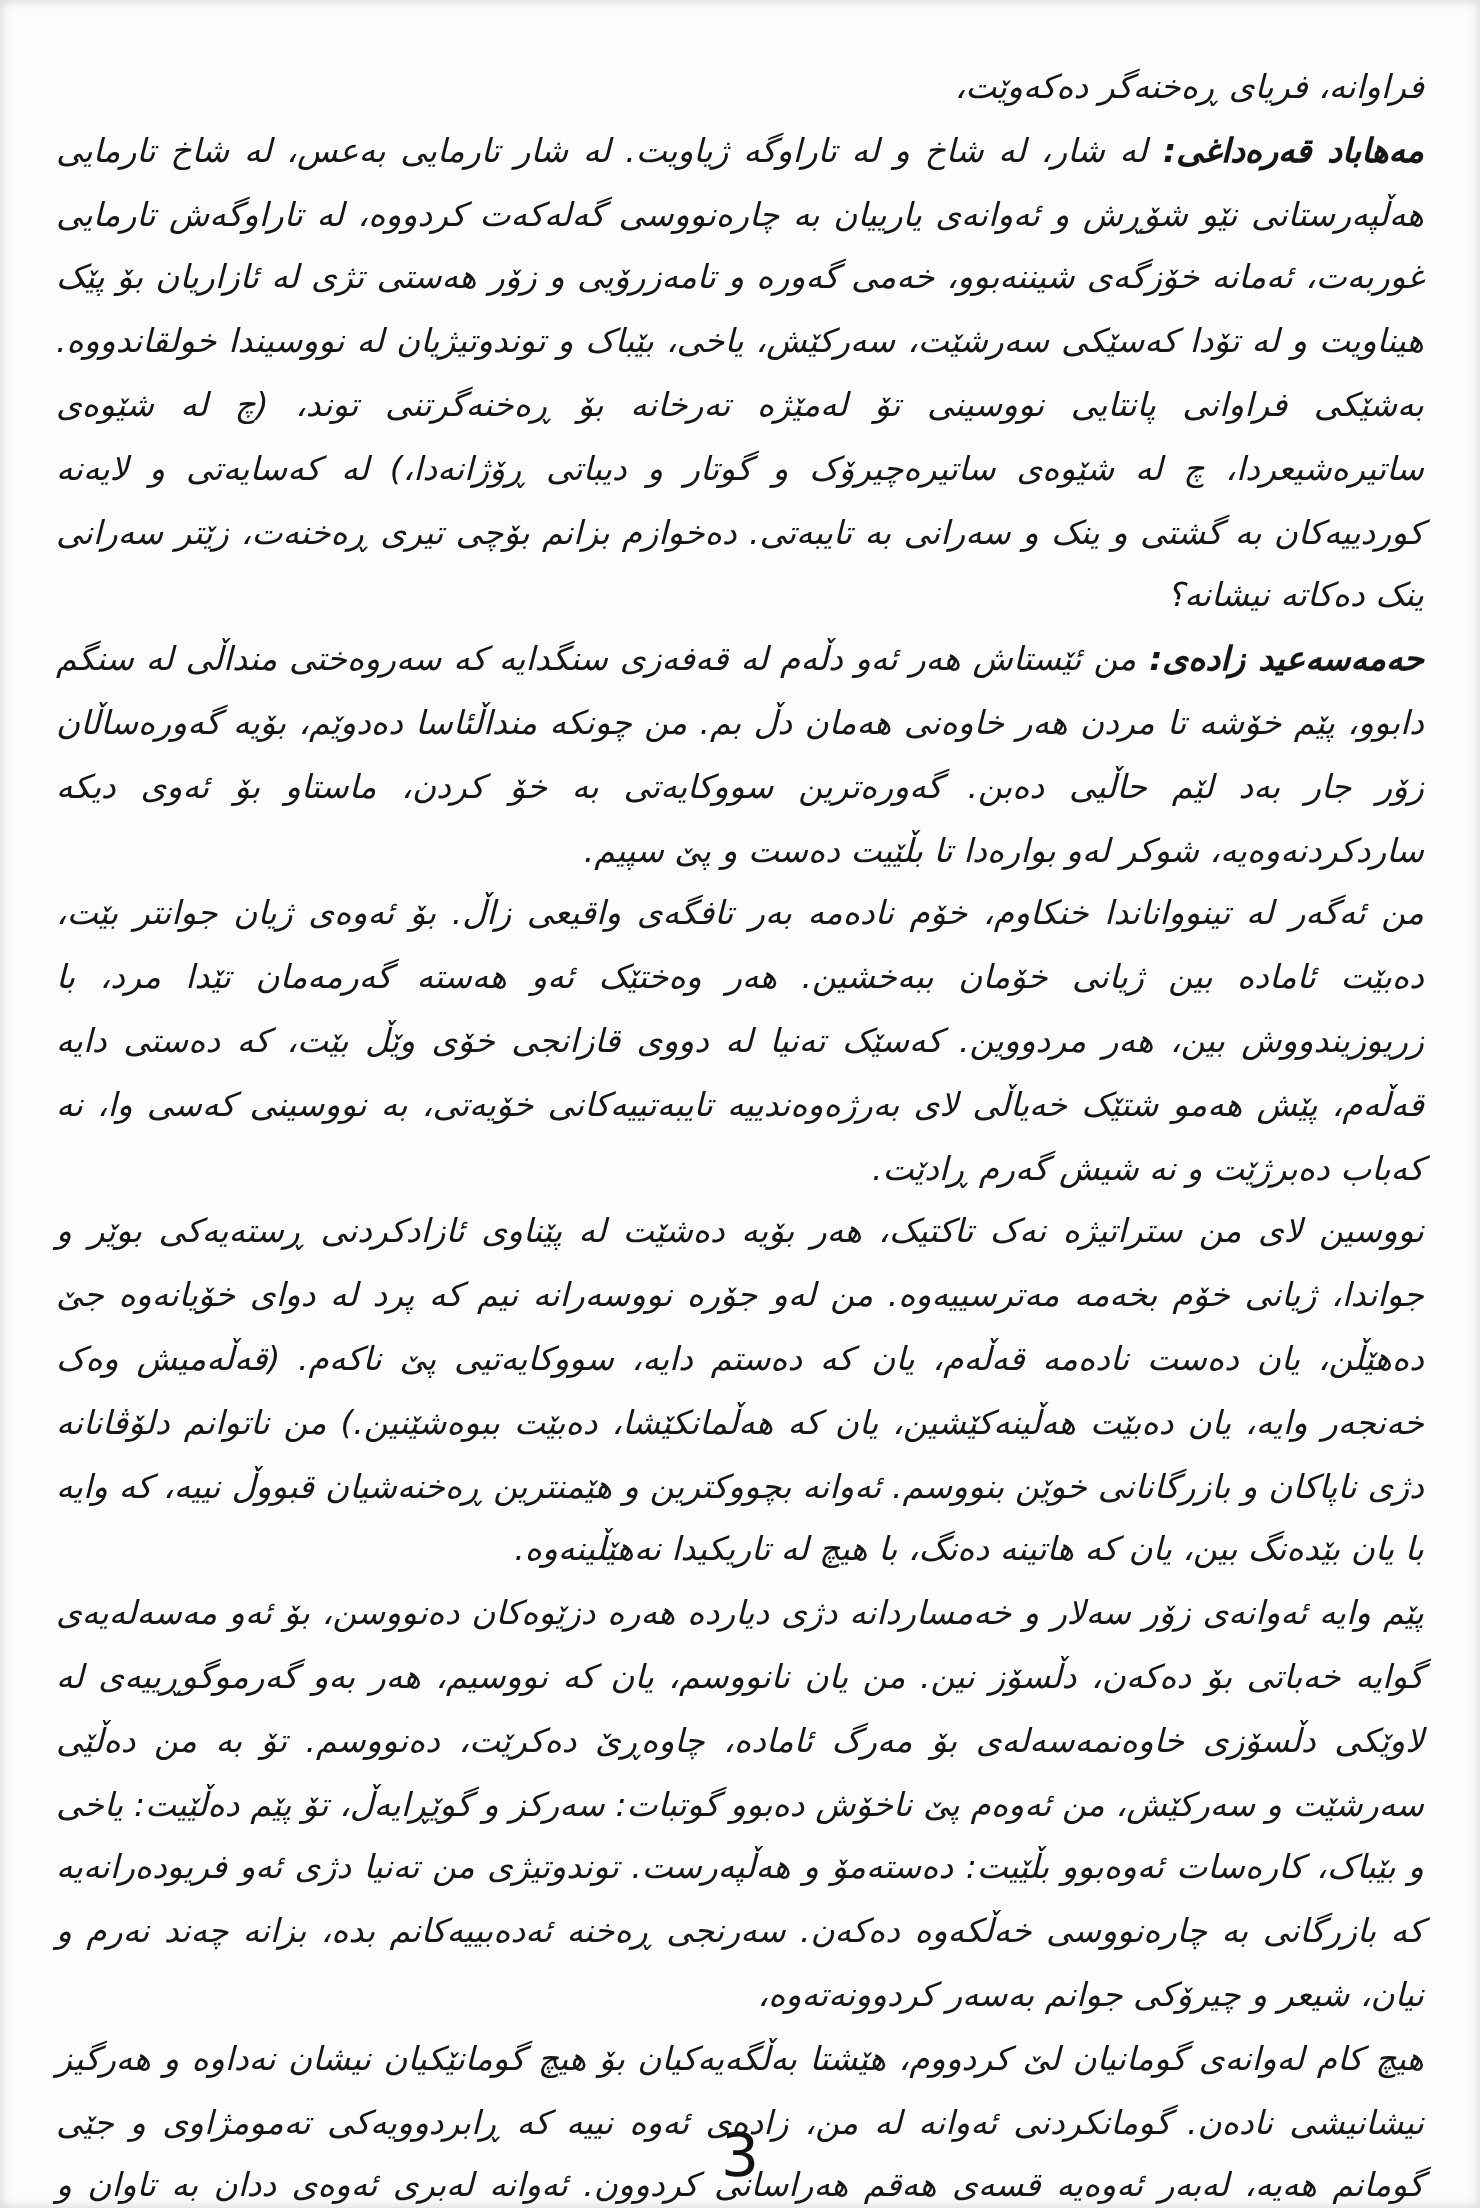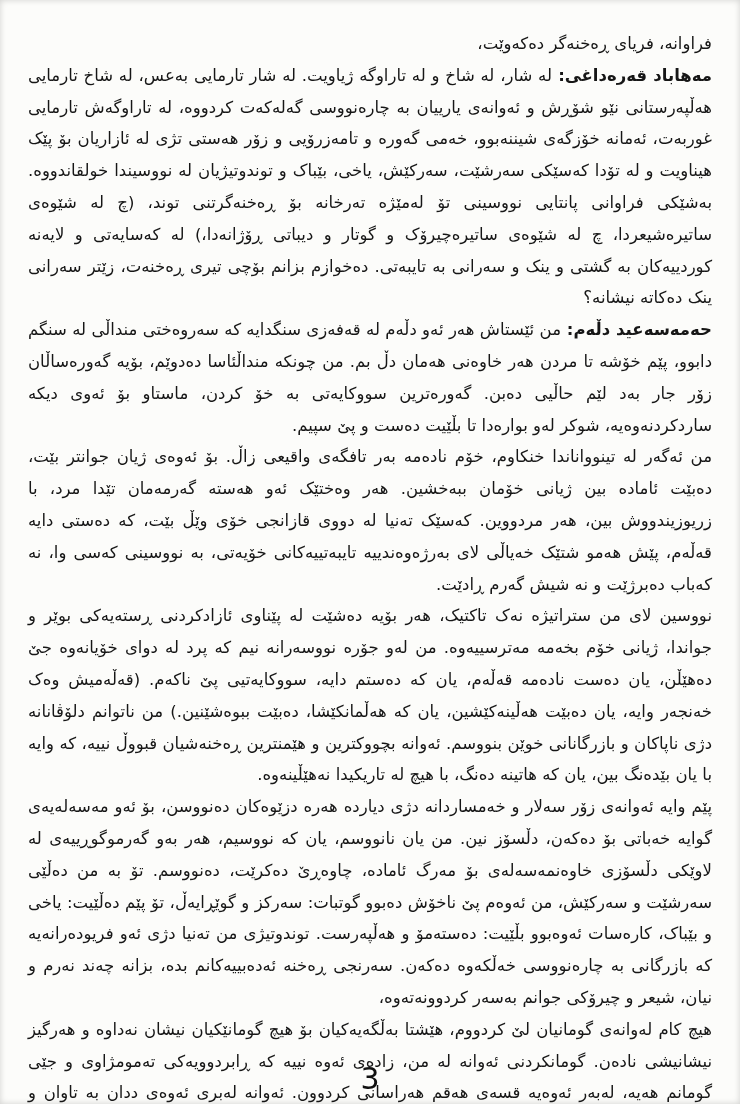--- a/index.html
+++ b/index.html
@@ -27,20 +27,21 @@
     font-family: "DejaVu Sans", sans-serif;
     font-size: 16.5px;
     line-height: 31.8px;
     color: #161616;
     -webkit-font-smoothing: antialiased;
   }
   .text-body p {
     margin: 0;
     padding: 0;
     text-align: justify;
+    font-style: italic;
   }
   .text-body p .speaker {
     font-weight: bold;
     margin-top: 42px;
   }
   .page-number {
     position: absolute;
     bottom: 8px;
     left: 0;
     right: 0;
@@ -50,20 +51,20 @@
     color: #111;
   }
 </style>
 </head>
 <body>
 
 <div class="page">
   <div class="text-body" id="paragraphs">
       <p>فراوانە، فریای ڕەخنەگر دەکەوێت،</p>
       <p><span class="speaker">مەهاباد قەرەداغی: </span>لە شار، لە شاخ و لە تاراوگە ژیاویت. لە شار تارمایی بەعس، لە شاخ تارمایی هەڵپەرستانی نێو شۆڕش و ئەوانەی یارییان بە چارەنووسی گەلەکەت کردووە، لە تاراوگەش تارمایی غوربەت، ئەمانە خۆزگەی شیننەبوو، خەمی گەورە و تامەزرۆیی و زۆر هەستی تژی لە ئازاریان بۆ پێک هیناویت و لە تۆدا کەسێکی سەرشێت، سەرکێش، یاخی، بێباک و توندوتیژیان لە نووسیندا خولقاندووە. بەشێکی فراوانی پانتایی نووسینی تۆ لەمێژە تەرخانە بۆ ڕەخنەگرتنی توند، (چ لە شێوەی ساتیرەشیعردا، چ لە شێوەی ساتیرەچیرۆک و گوتار و دیباتی ڕۆژانەدا،) لە کەسایەتی و لایەنە کوردییەکان بە گشتی و ینک و سەرانی بە تایبەتی. دەخوازم بزانم بۆچی تیری ڕەخنەت، زێتر سەرانی ینک دەکاتە نیشانە؟</p>
-      <p><span class="speaker">حەمەسەعید دڵەم: </span>من ئێستاش هەر ئەو دڵەم لە قەفەزی سنگدایە کە سەروەختی منداڵی لە سنگم دابوو، پێم خۆشە تا مردن هەر خاوەنی هەمان دڵ بم. من چونکە منداڵئاسا دەدوێم، بۆیە گەورەساڵان زۆر جار بەد لێم حاڵیی دەبن. گەورەترین سووکایەتی بە خۆ کردن، ماستاو بۆ ئەوی دیکە ساردکردنەوەیە، شوکر لەو بوارەدا تا بڵێیت دەست و پێ سپیم.</p>
+      <p><span class="speaker">حەمەسەعید زادەی: </span>من ئێستاش هەر ئەو دڵەم لە قەفەزی سنگدایە کە سەروەختی منداڵی لە سنگم دابوو، پێم خۆشە تا مردن هەر خاوەنی هەمان دڵ بم. من چونکە منداڵئاسا دەدوێم، بۆیە گەورەساڵان زۆر جار بەد لێم حاڵیی دەبن. گەورەترین سووکایەتی بە خۆ کردن، ماستاو بۆ ئەوی دیکە ساردکردنەوەیە، شوکر لەو بوارەدا تا بڵێیت دەست و پێ سپیم.</p>
       <p>من ئەگەر لە تینوواناندا خنکاوم، خۆم نادەمە بەر تافگەی واقیعی زاڵ. بۆ ئەوەی ژیان جوانتر بێت، دەبێت ئامادە بین ژیانی خۆمان ببەخشین. هەر وەختێک ئەو هەستە گەرمەمان تێدا مرد، با زریوزیندووش بین، هەر مردووین. کەسێک تەنیا لە دووی قازانجی خۆی وێڵ بێت، کە دەستی دایە قەڵەم، پێش هەمو شتێک خەیاڵی لای بەرژەوەندییە تایبەتییەکانی خۆیەتی، بە نووسینی کەسی وا، نە کەباب دەبرژێت و نە شیش گەرم ڕادێت.</p>
       <p>نووسین لای من ستراتیژە نەک تاکتیک، هەر بۆیە دەشێت لە پێناوی ئازادکردنی ڕستەیەکی بوێر و جواندا، ژیانی خۆم بخەمە مەترسییەوە. من لەو جۆرە نووسەرانە نیم کە پرد لە دوای خۆیانەوە جێ دەهێڵن، یان دەست نادەمە قەڵەم، یان کە دەستم دایە، سووکایەتیی پێ ناکەم. (قەڵەمیش وەک خەنجەر وایە، یان دەبێت هەڵینەکێشین، یان کە هەڵمانکێشا، دەبێت ببوەشێنین.) من ناتوانم دلۆڤانانە دژی ناپاکان و بازرگانانی خوێن بنووسم. ئەوانە بچووکترین و هێمنترین ڕەخنەشیان قبووڵ نییە، کە وایە با یان بێدەنگ بین، یان کە هاتینە دەنگ، با هیچ لە تاریکیدا نەهێڵینەوە.</p>
       <p>پێم وایە ئەوانەی زۆر سەلار و خەمساردانە دژی دیاردە هەرە دزێوەکان دەنووسن، بۆ ئەو مەسەلەیەی گوایە خەباتی بۆ دەکەن، دڵسۆز نین. من یان نانووسم، یان کە نووسیم، هەر بەو گەرموگوڕییەی لە لاوێکی دڵسۆزی خاوەنمەسەلەی بۆ مەرگ ئامادە، چاوەڕێ دەکرێت، دەنووسم. تۆ بە من دەڵێی سەرشێت و سەرکێش، من ئەوەم پێ ناخۆش دەبوو گوتبات: سەرکز و گوێڕایەڵ، تۆ پێم دەڵێیت: یاخی و بێباک، کارەسات ئەوەبوو بڵێیت: دەستەمۆ و هەڵپەرست. توندوتیژی من تەنیا دژی ئەو فریودەرانەیە کە بازرگانی بە چارەنووسی خەڵکەوە دەکەن. سەرنجی ڕەخنە ئەدەبییەکانم بدە، بزانە چەند نەرم و نیان، شیعر و چیرۆکی جوانم بەسەر کردوونەتەوە،</p>
       <p>هیچ کام لەوانەی گومانیان لێ کردووم، هێشتا بەڵگەیەکیان بۆ هیچ گومانێکیان نیشان نەداوە و هەرگیز نیشانیشی نادەن. گومانکردنی ئەوانە لە من، زادەی ئەوە نییە کە ڕابردوویەکی تەمومژاوی و جێی گومانم هەیە، لەبەر ئەوەیە قسەی هەقم هەراسانی کردوون. ئەوانە لەبری ئەوەی ددان بە تاوان و هەڵەی خۆیاندا بنێن، دێن تۆمەتم بۆ هەڵدەبەستن، ئەمەش وێڕای ئەوەی هەڵەیەکی دیکەیە، ڕەنگدانەوەی مایەپووچیشە، تۆڵستۆی پێش</p>
     </div>
   <div class="page-number">3</div>
 </div>
 
 </body></html>

